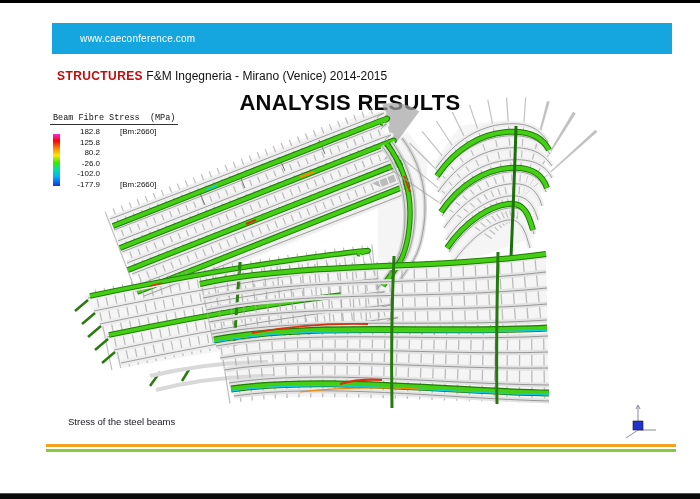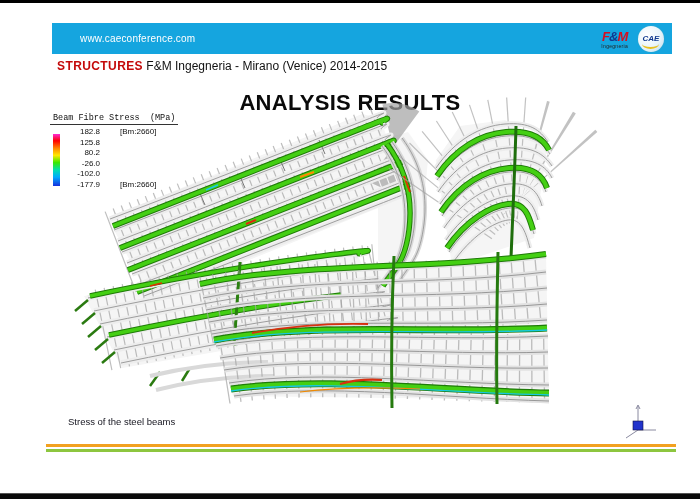--- a/index.html
+++ b/index.html
@@ -22,21 +22,21 @@
   .fm-sub{font-size:5px;color:#222;letter-spacing:.3px;margin-top:1px;}
   .cae-logo{
     width:26px;height:26px;border-radius:50%;
     background:radial-gradient(circle at 35% 35%, #ffffff 0%, #e8f4fa 55%, #b8d8ea 100%);
     display:flex;align-items:center;justify-content:center;position:relative;
     box-shadow:0 0 1px #6aa;
   }
   .cae-text{font-size:8px;font-weight:bold;font-style:italic;color:#123a8f;z-index:2;}
   .cae-arc{position:absolute;bottom:3px;left:4px;width:17px;height:8px;border-bottom:2px solid #e8c020;border-radius:50%;}
 
-  .topic-line{position:absolute;left:57px;top:59px;font-size:12px;color:#111;white-space:pre;}
+  .topic-line{position:absolute;left:57px;top:69px;font-size:12px;color:#111;white-space:pre;}
   .topic{color:#c40a0a;font-weight:bold;letter-spacing:.4px;}
 
   .slide-title{
     position:absolute;left:0;top:90px;width:700px;text-align:center;
     font-size:22px;font-weight:bold;color:#0a0a0a;letter-spacing:.3px;
   }
 
   .legend{position:absolute;left:50px;top:113px;z-index:5;color:#111;}
   .legend-title{font-size:8.5px;border-bottom:1px solid #333;padding:0 3px 1px 3px;white-space:pre;font-family:Liberation Mono, monospace;}
   .legend-body{position:relative;margin-top:2px;}
@@ -249,30 +249,20 @@
     <path d="M300,392 C340,387 380,387 420,389" stroke="#f08a00" stroke-width="1.2"></path>
     <path d="M394,256 C392,300 391,350 392,408" stroke="#257a0e" stroke-width="3"></path>
     <path d="M498,252 C497,300 496,350 497,404" stroke="#257a0e" stroke-width="3"></path>
   </g>
 </svg>
 
 <div class="top-border"></div>
 
 <div class="blue-bar">
   <span class="site-url">www.caeconference.com</span>
-  <div class="logo-area">
-    <div class="fm-logo">
-      <div class="fm-main"><span>F</span><span class="fm-amp">&amp;</span><span>M</span></div>
-      <div class="fm-sub">Ingegneria</div>
-    </div>
-    <div class="cae-logo">
-      <span class="cae-text">CAE</span>
-      <span class="cae-arc"></span>
-    </div>
-  </div>
 </div>
 
 <div class="topic-line"><span class="topic">STRUCTURES</span><span> F&amp;M Ingegneria - Mirano (Venice) 2014-2015</span></div>
 
 <div class="slide-title">ANALYSIS RESULTS</div>
 
 <div class="legend">
   <div class="legend-title">Beam Fibre Stress  (MPa)</div>
   <div class="legend-body">
     <div class="colorbar"></div>

